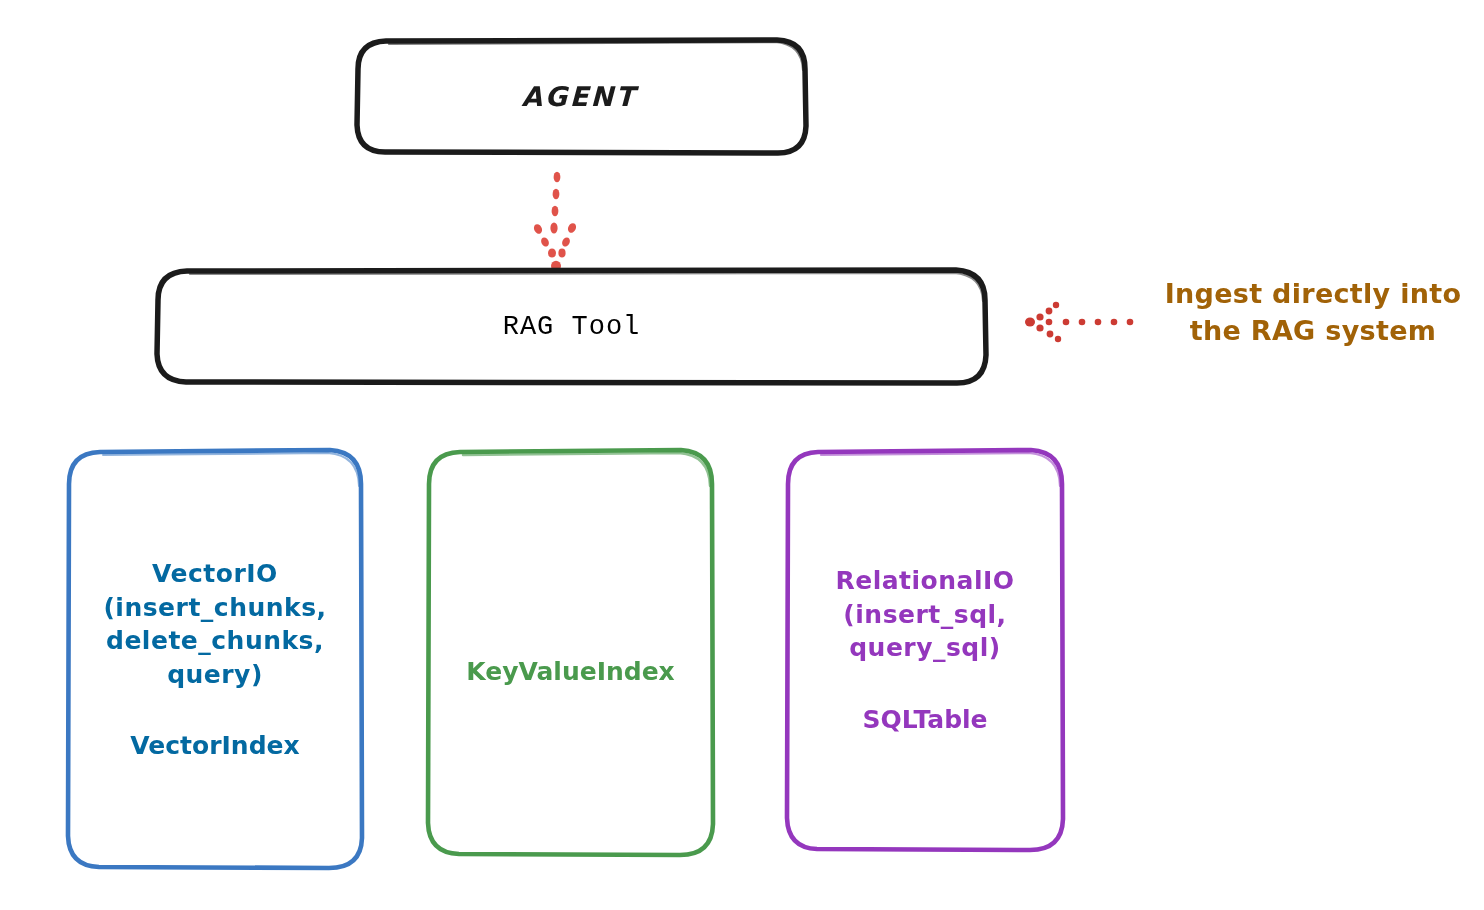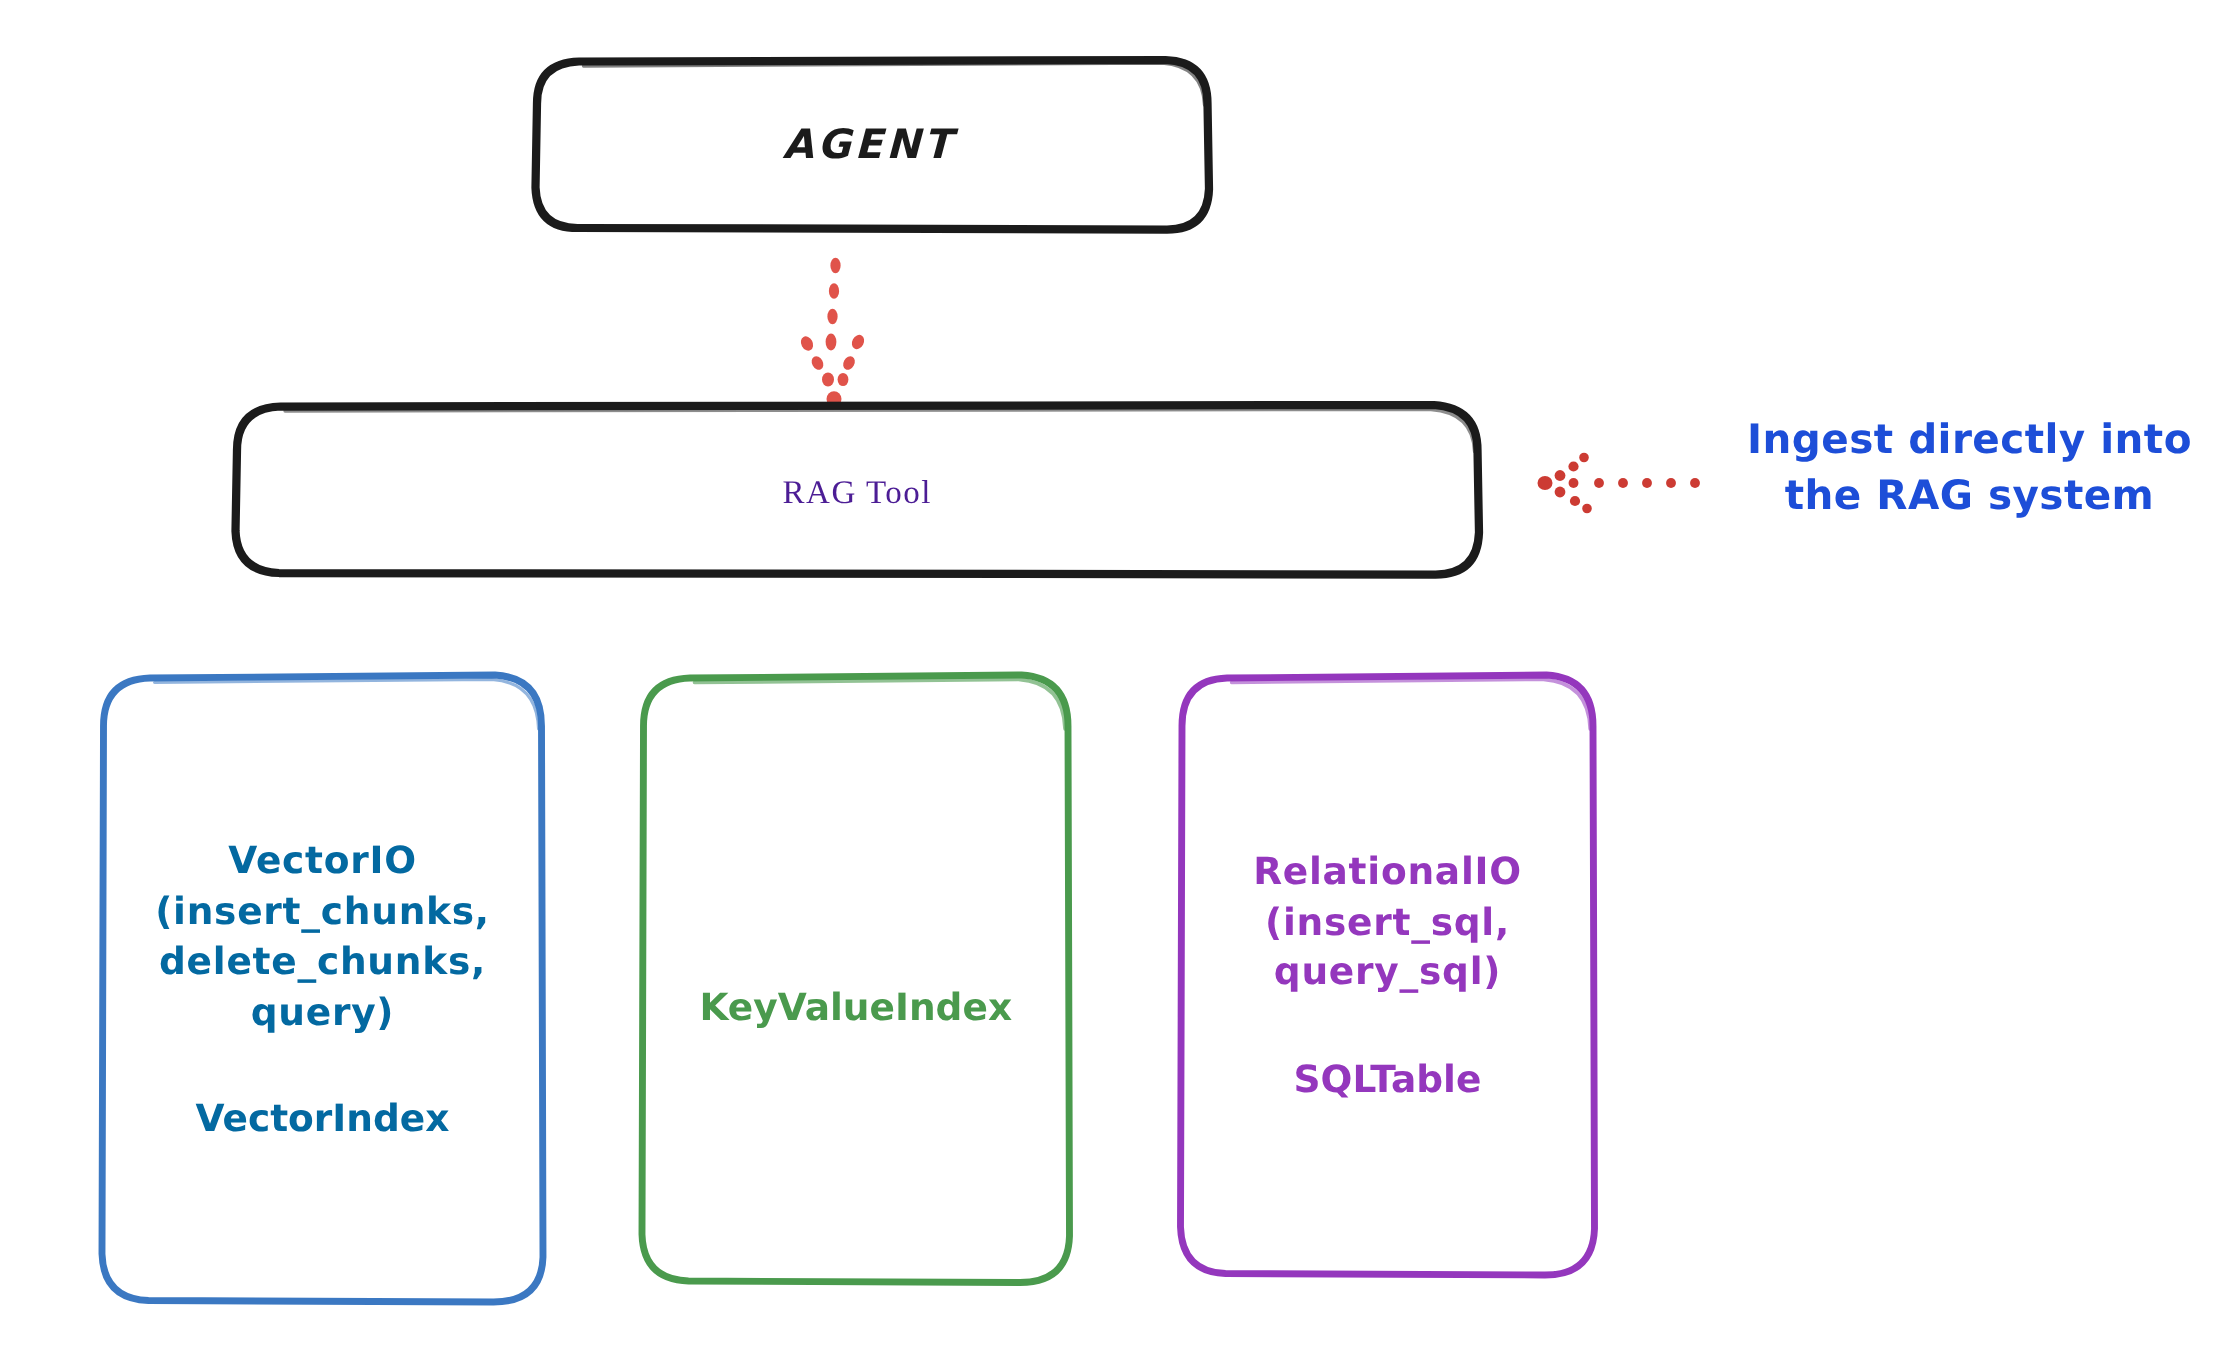--- a/index.html
+++ b/index.html
@@ -55,24 +55,24 @@
   }
 
   
   #node-ragtool {
     left: 157px;
     top: 270px;
     width: 829px;
     height: 115px;
   }
   #node-ragtool .node-label {
-    font-family: Liberation Serif, serif;
-    font-size: 22px;
+    font-family: Liberation Mono, monospace;
+    font-size: 27px;
     font-weight: 500;
-    color: #4c1d95;
+    color: #000000;
     letter-spacing: 1px;
   }
 
   
   #node-vector {
     left: 68px;
     top: 450px;
     width: 294px;
     height: 420px;
   }
@@ -116,21 +116,21 @@
     font-family: "DejaVu Sans", sans-serif;
   }
 
   
   #annotation-text {
     position: absolute;
     left: 1148px;
     top: 276px;
     width: 330px;
     text-align: center;
-    color: #1d4ed8;
+    color: #a16207;
     font-family: "DejaVu Sans", sans-serif;
     font-size: 27px;
     font-weight: 600;
     line-height: 1.36;
     white-space: pre-line;
     letter-spacing: 0.3px;
   }
 </style>
 </head>
 <body>

